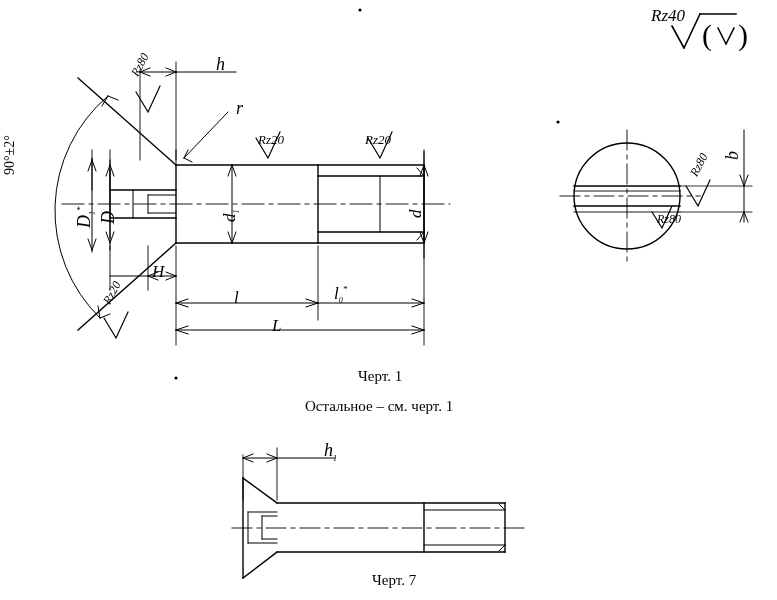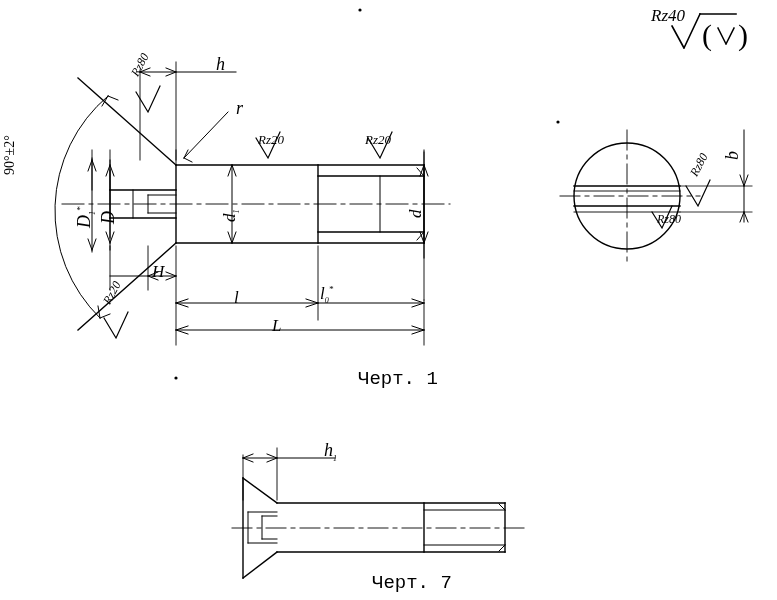--- a/index.html
+++ b/index.html
@@ -26,22 +26,22 @@
   .lbl {
     position: absolute;
     color: #000;
     white-space: nowrap;
     font-family: "Liberation Serif", serif;
   }
   .ital {
     font-style: italic;
   }
   .cap {
-    font-family: Liberation Mono, monospace;
-    font-size: 19px;
+    font-family: Liberation Serif, serif;
+    font-size: 15px;
   }
   .tiny {
     font-size: 10px;
   }
   .sub {
     font-size: 8px;
     vertical-align: sub;
   }
   .sup {
     font-size: 9px;
@@ -289,32 +289,35 @@
   </div>
 
   <div class="lbl ital" style="left:152px; top:262px; font-size:17px;">
     <span>H</span>
   </div>
 
   <div class="lbl ital" style="left:234px; top:288px; font-size:17px;">
     <span>l</span>
   </div>
 
-  <div class="lbl ital" style="left:320px; top:284px; font-size:17px;">
+  <div class="lbl ital" style="left:334px; top:284px; font-size:17px;">
     <span>l</span><span class="sub">0</span><span class="sup">*</span>
   </div>
 
   <div class="lbl ital" style="left:272px; top:316px; font-size:17px;">
     <span>L</span>
   </div>
 
   <div class="lbl cap" style="left:358px; top:368px;">
     <span>Черт. 1</span>
   </div>
 
+  <div class="lbl cap" style="left:305px; top:398px;">
+    <span>Остальное – см. черт. 1</span>
+  </div>
 
   <div class="lbl ital" style="left:722px; top:160px; font-size:18px; transform:rotate(-90deg); transform-origin:left top;">
     <span>b</span>
   </div>
 
   <div class="lbl ital tiny" style="left:687px; top:172px; font-size:12px; transform:rotate(-62deg); transform-origin:left top;">
     <span>Rz80</span>
   </div>
 
   <div class="lbl ital tiny" style="left:657px; top:212px; font-size:12px;">

